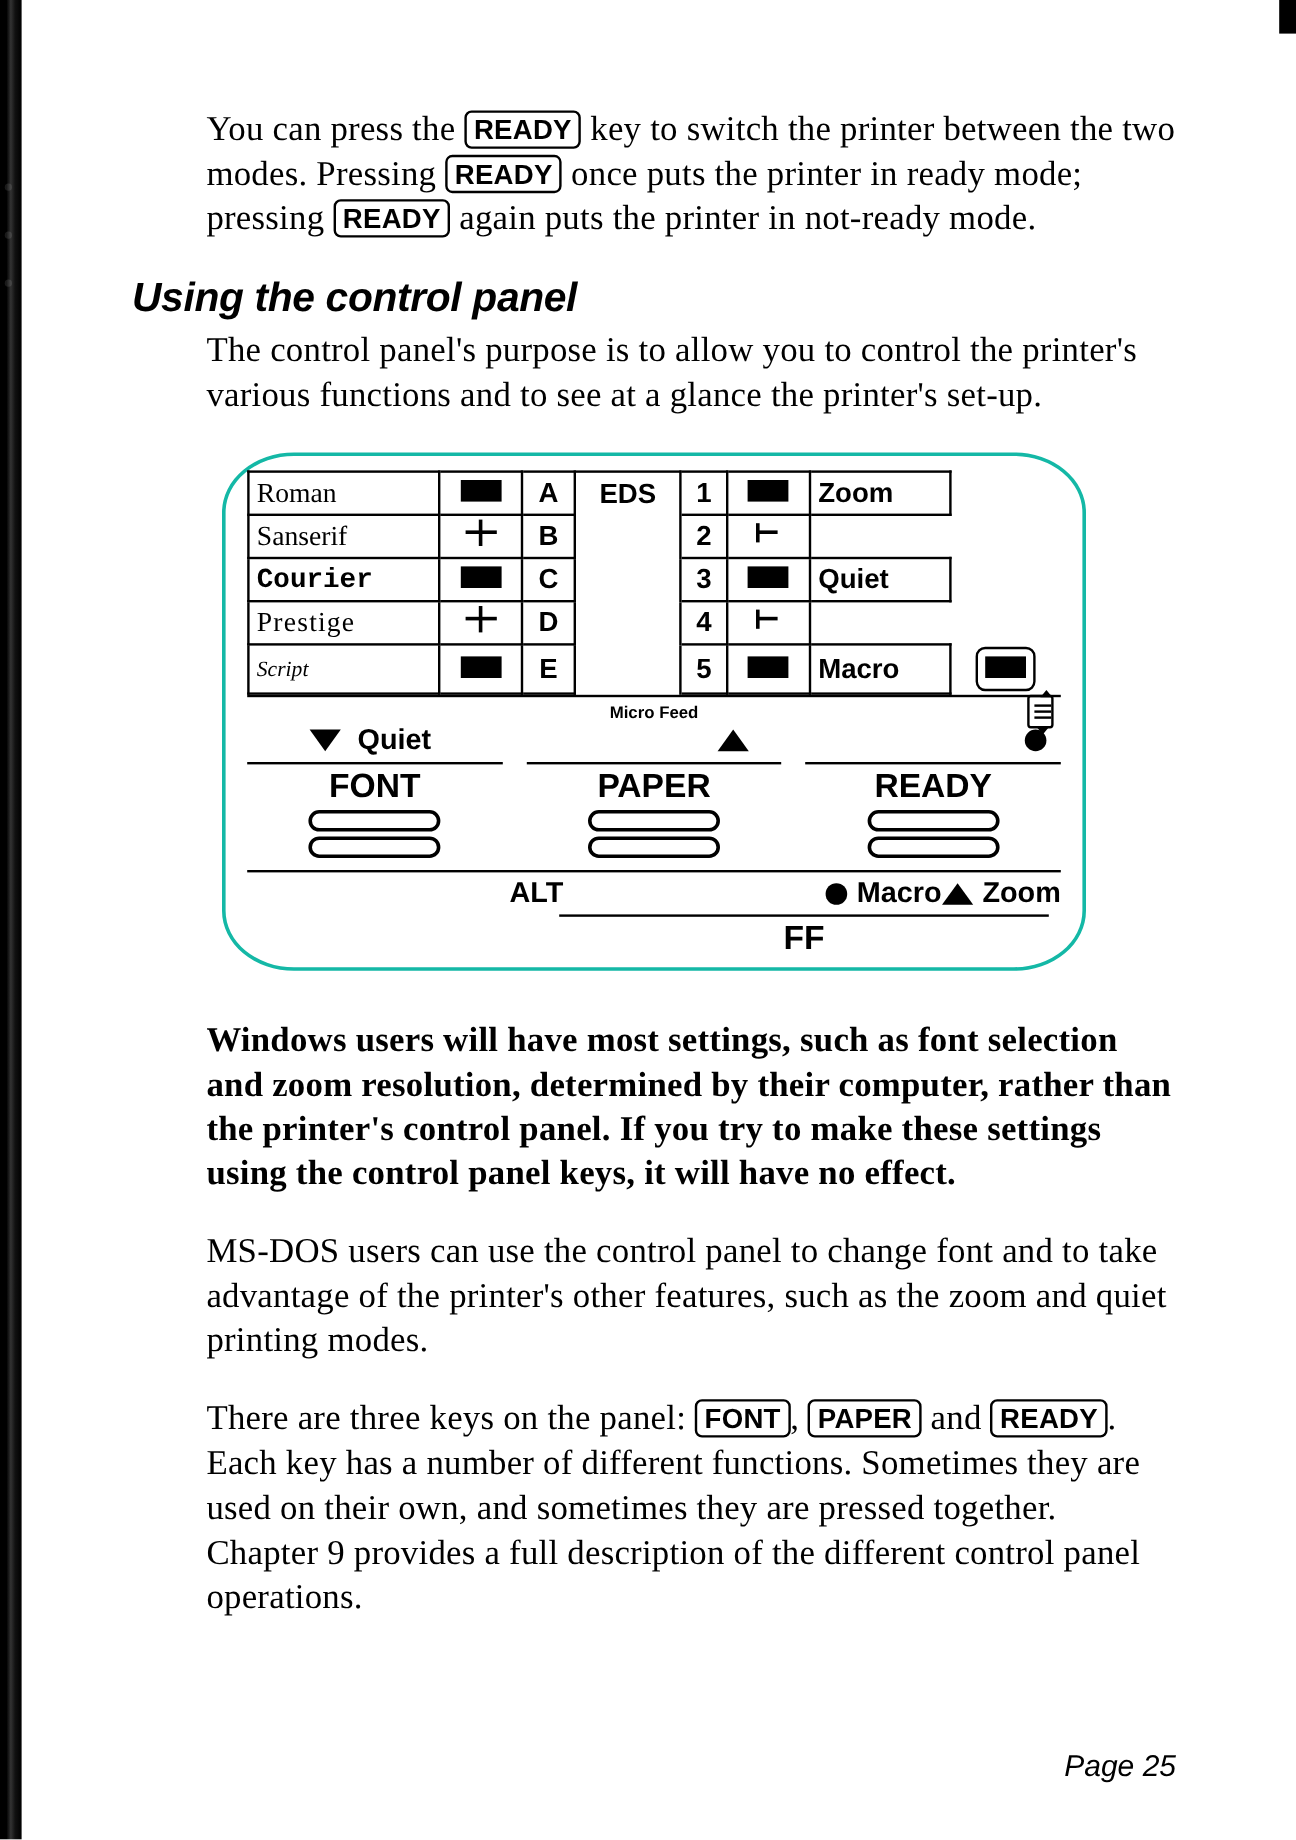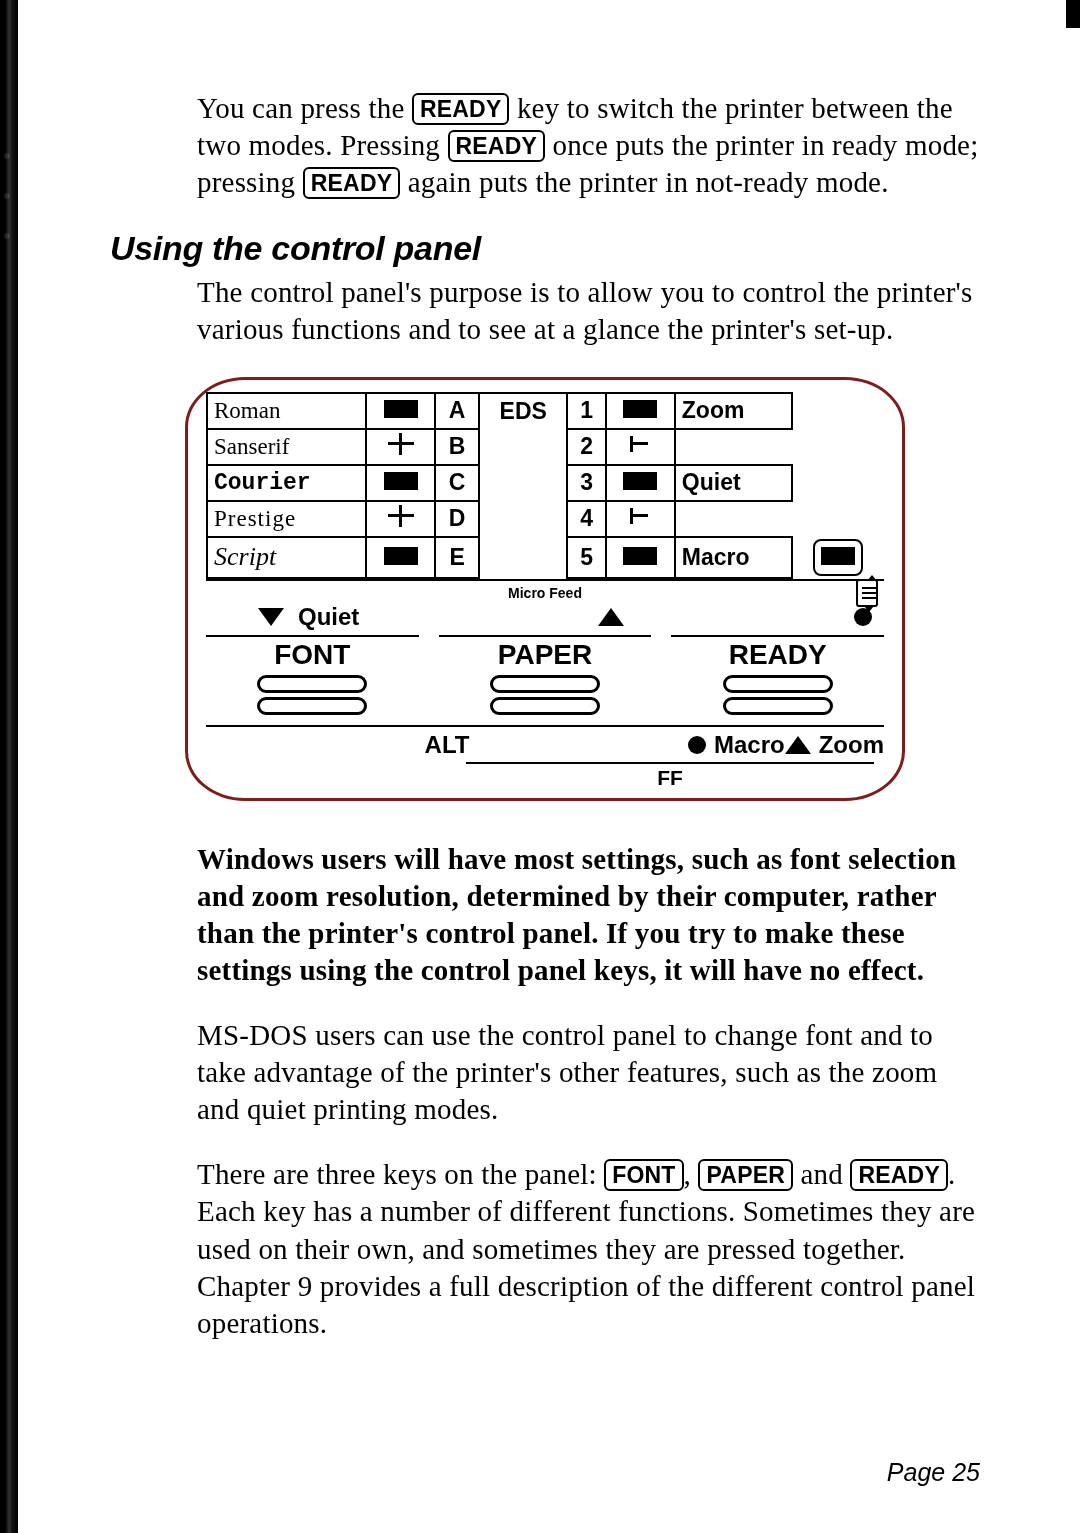--- a/index.html
+++ b/index.html
@@ -25,21 +25,21 @@
       background:#fff; opacity:0.1;
       box-shadow:0 40px 0 #fff, 0 80px 0 #fff;
     }
     .tick-r {
       position:absolute; top:0; right:0;
       width:14px; height:28px; background:#000;
     }
     p.body {
       font-size: 29px;
       line-height: 1.28;
-      margin-left: 87px;
+      margin-left: 62px;
       margin-bottom: 28px;
       letter-spacing: 0.2px;
     }
     p.body.bold { font-weight: 700; font-family: 'Georgia', serif; }
     h2.section {
       font-family: Arial, Helvetica, sans-serif;
       font-style: italic;
       font-weight: 700;
       font-size: 34px;
       margin-bottom: 6px;
@@ -64,21 +64,21 @@
       font-style: italic;
       font-weight: 400;
       font-size: 25px;
     }
     
     .panel-wrap {
       margin: 26px auto 40px auto;
       width: 720px;
     }
     .panel {
-      border: 3px solid #7f1d1d;
+      border: 3px solid #14b8a6;
       border-radius: 60px / 50px;
       padding: 12px 18px 8px 18px;
       font-family: Arial, Helvetica, sans-serif;
     }
     table.grid {
       width: 100%;
       border-collapse: collapse;
       font-size: 23px;
     }
     table.grid td, table.grid th {
@@ -106,21 +106,21 @@
     }
     .led-halfr::before, .led-halfr::after{
       content:''; position:absolute; background:#000;
     }
     .led-halfr::before{ left:0; top:9px; width:18px; height:3px; }
     .led-halfr::after{ left:0; top:3px; width:3px; height:16px; }
     .roman { font-family: 'Times New Roman', serif; }
     .sans { font-family: Liberation Serif, serif; }
     .courier { font-family: 'Courier New', monospace; font-weight:700; }
     .prestige { font-family: 'Times New Roman', serif; letter-spacing:1px; }
-    .script { font-family: 'Brush Script MT', cursive; font-style:italic; font-size:26px; }
+    .script { font-family: 'Brush Script MT', cursive; font-style:italic; font-size:18px; }
 
     .row-micro {
       text-align:center; font-weight:700; font-size:14px;
       border-top: 2px solid #000;
       padding: 4px 0 2px 0;
       position: relative;
     }
     .paper-icon{
       position:absolute; right:6px; top:-2px;
       width:22px; height:28px; border:2px solid #000; border-radius:3px;
@@ -156,21 +156,21 @@
       width:110px; height:18px; border:3px solid #000; border-radius:12px; margin:4px auto;
     }
 
     .row-alt{
       display:flex; justify-content:space-between; align-items:center;
       border-top:2px solid #000; padding-top:4px; margin-top:6px;
       font-weight:700; font-size:24px;
     }
     .row-alt .alt{ flex:1; text-align:center; }
     .row-alt .m{ display:flex; align-items:center; gap:8px;}
-    .row-ff{ text-align:center; font-weight:700; font-size:21px; border-top:2px solid #000; margin-top:3px; padding-top:2px; margin-left:260px; margin-right:10px;}
+    .row-ff{ text-align:center; font-weight:700; font-size:28px; border-top:2px solid #000; margin-top:3px; padding-top:2px; margin-left:260px; margin-right:10px;}
 
     .led-box{
       border:2px solid #000; border-radius:8px; padding:3px 6px; display:inline-block;
     }
   </style>
 </head>
 <body>
 
 <div class="binding-edge"></div>
 <div class="tick-r"></div>

